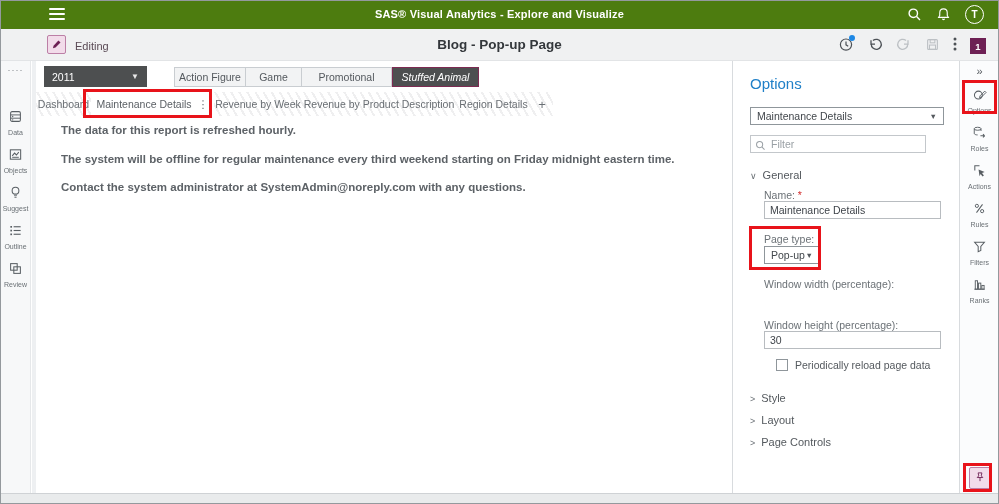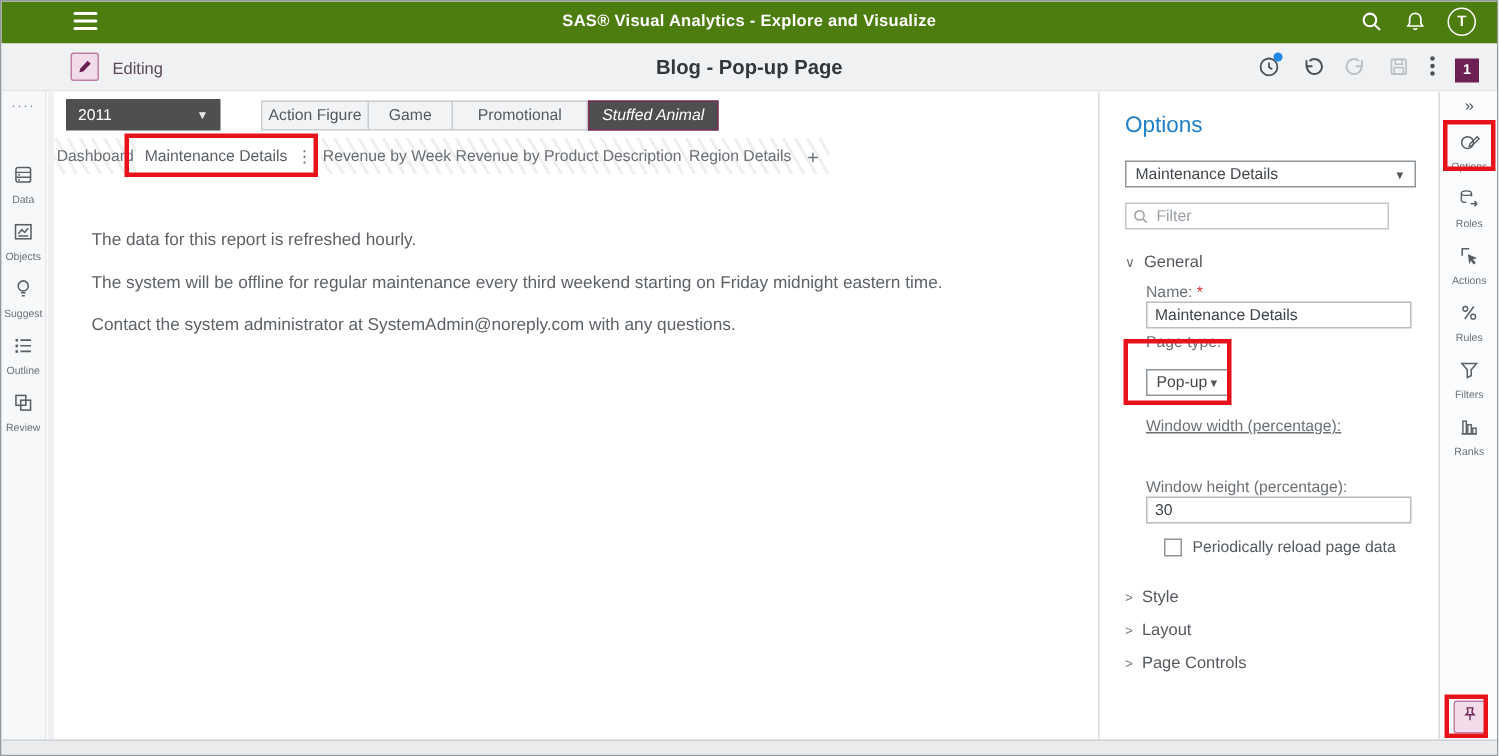--- a/index.html
+++ b/index.html
@@ -40,21 +40,21 @@
   .cat-btn:first-child{border-left-width:1px;}
   .cat-btn.sel{background:#4d4f50;color:#fff;border:1px solid #7d2b52;}
 
   
   .tabstrip{position:absolute;left:0;top:31px;width:517px;height:24px;background:repeating-linear-gradient(60deg,#ffffff 0px,#ffffff 5px,#efeff0 5px,#efeff0 7px);display:flex;}
   .tab{height:100%;display:flex;align-items:center;justify-content:center;font-size:10.5px;color:#696e73;cursor:pointer;gap:6px;}
   .tab.active{background:#fff;color:#5a5f64;}
   .tab .kebab{color:#6a7075;font-size:11px;cursor:pointer;}
   .tab-add{width:22px;height:100%;display:flex;align-items:center;justify-content:center;font-size:13px;color:#6a7075;cursor:pointer;}
 
-  .page-text{position:absolute;left:25px;top:94px;right:30px;}
+  .page-text{position:absolute;left:25px;top:64px;right:30px;font-weight:bold;}
   .page-text p{margin:0 0 17px 0;font-size:11.5px;color:#5d6267;line-height:1.0;}
 
   
   .opt-panel{position:absolute;left:731px;top:60px;width:227px;height:432px;background:#fff;border-left:1px solid #d8dbde;}
   .opt-title{position:absolute;left:17px;top:14px;font-size:15px;color:#2080c8;}
   .select-like{position:absolute;border:1px solid #8f969b;background:#fff;display:flex;align-items:center;font-size:10.5px;color:#42474c;padding:0 6px;cursor:pointer;}
   .select-like .caret{margin-left:auto;font-size:7.5px;color:#54595e;}
   .filter-wrap{position:absolute;left:17px;top:73px;width:176px;height:18px;}
   .filter-wrap input{width:100%;height:100%;border:1px solid #c3c7cb;font-size:10.5px;padding:0 4px 0 20px;color:#42474c;font-family:"Liberation Sans",sans-serif;outline:none;}
   .filter-wrap input::placeholder{color:#9aa0a5;}
@@ -246,27 +246,27 @@
 
     <div class="sec-head" style="top:108px;">
       <span class="chev">∨</span><span>General</span>
     </div>
 
     <div class="fld-label" style="top:128px;">
       <span>Name:</span> <span class="req">*</span>
     </div>
     <input class="txt-input" style="top: 140px;" type="text" value="Maintenance Details">
 
-    <div class="fld-label" style="top:161px;">Page type:</div>
+    <div class="fld-label" style="top:172px;">Page type:</div>
     <div class="select-like" style="left:31px;top:185px;width:56px;height:18px;">
       <span>Pop-up</span>
       <span class="caret">▼</span>
     </div>
 
-    <div class="fld-label" style="top:217px;text-decoration:underline;">Window width (percentage):</div>
+    <div class="fld-label" style="top:217px;">Window width (percentage):</div>
 
     <div class="fld-label" style="top:258px;">Window height (percentage):</div>
     <input class="txt-input" style="top: 270px;" type="text" value="30">
 
     <div class="chk-row" style="top:298px;">
       <span class="chk-box"></span>
       <span class="chk-lbl">Periodically reload page data</span>
     </div>
 
     <div class="sec-head" style="top:331px;">

